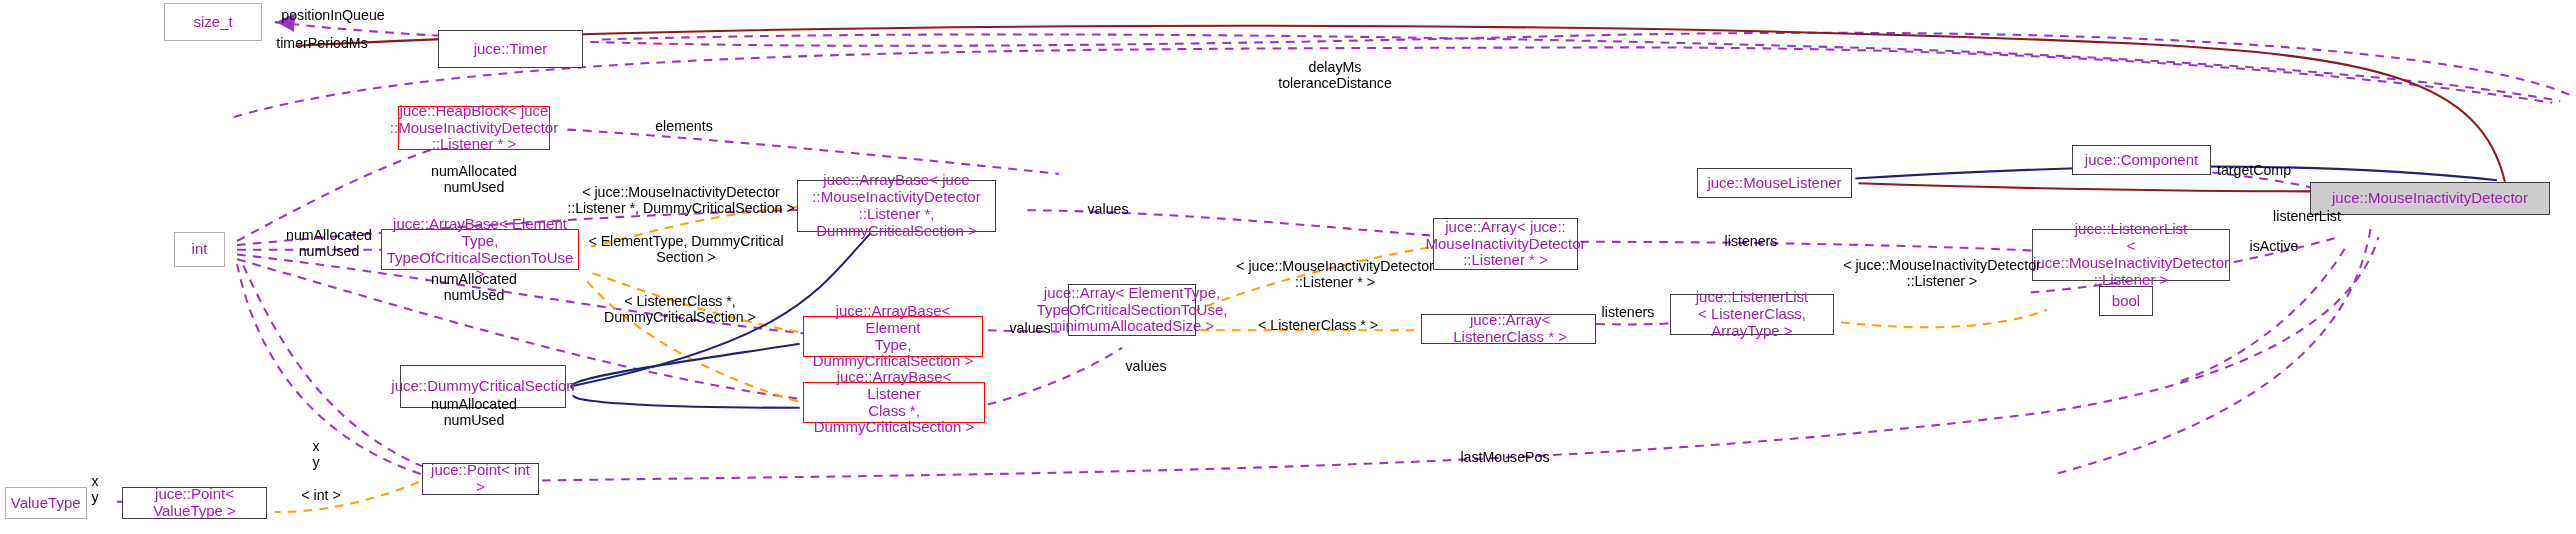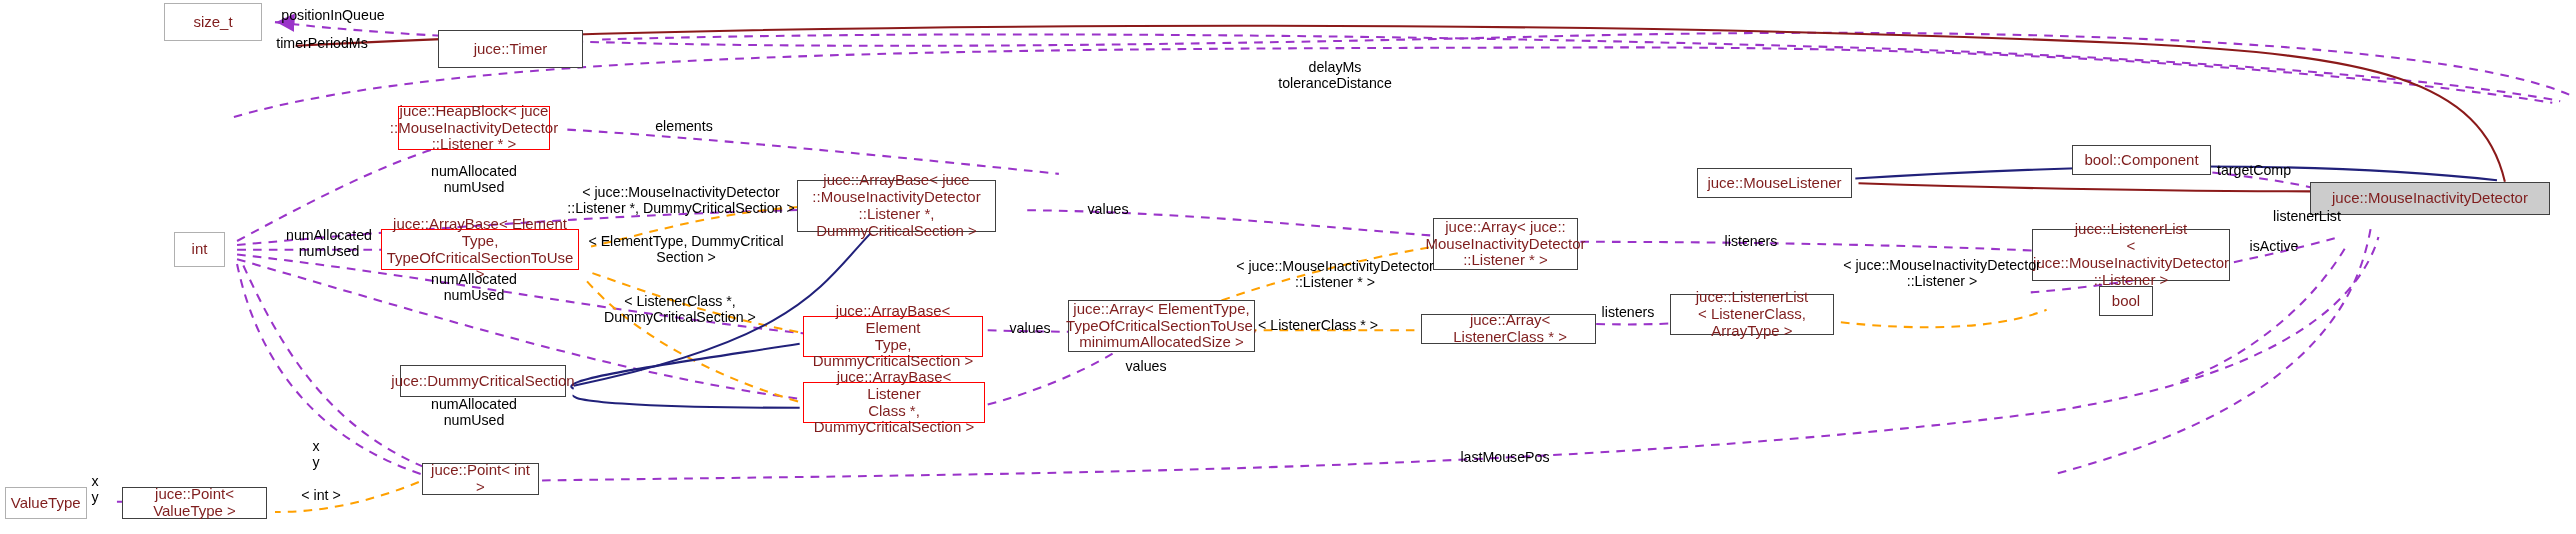--- a/index.html
+++ b/index.html
@@ -2,21 +2,21 @@
 <html style="font-size:12.6px"><head>
 <meta charset="utf-8">
 <style>
   html,body{margin:0;padding:0;background:#ffffff;}
   body{font-family:"Liberation Sans","DejaVu Sans",sans-serif;}
   #canvas{position:relative;width:2576px;height:535px;background:#fff;overflow:hidden;}
   #edges{position:absolute;left:0;top:0;width:2576px;height:535px;pointer-events:none;}
 
   .node{position:absolute;box-sizing:border-box;display:flex;align-items:center;
         justify-content:center;text-align:center;background:#ffffff;
-        font-size:15px;line-height:1.12;color:#7f1d1d;padding:2.4px 4.7px;white-space:pre-line;}
+        font-size:15px;line-height:1.12;color:#a21caf;padding:2.4px 4.7px;white-space:pre-line;}
   .n-grey{border:0.8px solid #b0b0b0;}
   .n-dark{border:0.8px solid #404040;}
   .n-red{border:0.8px solid #ff0000;text-align:center;}
   .n-self{border:0.8px solid #404040;background:#cccccc;}
 
   .elabel{position:absolute;font-size:14.2px;line-height:1.12;color:#000;
           white-space:pre-line;text-align:center;transform:translateX(-50%);}
 </style>
 </head>
 <body>
@@ -128,34 +128,34 @@
 ::MouseInactivityDetector
 ::Listener * &gt;</div>
       <div class="node n-grey" style="left: 174px; top: 232px; width: 51px; height: 35px;">int</div>
       <div class="node n-red" style="left: 381px; top: 229px; width: 198px; height: 41px;">juce::ArrayBase&lt; Element
 Type, TypeOfCriticalSectionToUse &gt;</div>
       <div class="node n-dark" style="left: 797px; top: 180px; width: 199px; height: 52px;">juce::ArrayBase&lt; juce
 ::MouseInactivityDetector
 ::Listener *, DummyCriticalSection &gt;</div>
       <div class="node n-red" style="left: 803px; top: 316px; width: 180px; height: 41px;">juce::ArrayBase&lt; Element
 Type, DummyCriticalSection &gt;</div>
-      <div class="node n-dark" style="left: 400px; top: 365px; width: 166px; height: 32px;">juce::DummyCriticalSection</div>
+      <div class="node n-dark" style="left: 400px; top: 365px; width: 166px; height: 43px;">juce::DummyCriticalSection</div>
       <div class="node n-red" style="left: 803px; top: 382px; width: 182px; height: 41px;">juce::ArrayBase&lt; Listener
 Class *, DummyCriticalSection &gt;</div>
-      <div class="node n-dark" style="left: 1068px; top: 300px; width: 187px; height: 52px;">juce::Array&lt; ElementType,
+      <div class="node n-dark" style="left: 1068px; top: 284px; width: 128px; height: 52px;">juce::Array&lt; ElementType,
 TypeOfCriticalSectionToUse,
 minimumAllocatedSize &gt;</div>
       <div class="node n-dark" style="left: 1433px; top: 218px; width: 145px; height: 52px;">juce::Array&lt; juce::
 MouseInactivityDetector
 ::Listener * &gt;</div>
       <div class="node n-dark" style="left: 1421px; top: 314px; width: 175px; height: 30px; padding-left: 8px;">juce::Array&lt; ListenerClass * &gt;</div>
       <div class="node n-dark" style="left: 1670px; top: 294px; width: 164px; height: 41px;">juce::ListenerList
 &lt; ListenerClass, ArrayType &gt;</div>
       <div class="node n-dark" style="left: 1697px; top: 168px; width: 155px; height: 30px;">juce::MouseListener</div>
-      <div class="node n-dark" style="left: 2072px; top: 145px; width: 139px; height: 30px;">bool::Component</div>
+      <div class="node n-dark" style="left: 2072px; top: 145px; width: 139px; height: 30px;">juce::Component</div>
       <div class="node n-dark" style="left: 2032px; top: 229px; width: 198px; height: 52px;">juce::ListenerList
 &lt; juce::MouseInactivityDetector
 ::Listener &gt;</div>
       <div class="node n-dark" style="left: 2099px; top: 286px; width: 54px; height: 30px; text-align: right;">bool</div>
       <div class="node n-self" style="left: 2310px; top: 182px; width: 240px; height: 33px;">juce::MouseInactivityDetector</div>
       <div class="node n-grey" style="left: 4.7px; top: 487px; width: 82px; height: 32px;">ValueType</div>
       <div class="node n-dark" style="left: 122px; top: 487px; width: 145px; height: 32px;">juce::Point&lt; ValueType &gt;</div>
       <div class="node n-dark" style="left: 422px; top: 463px; width: 117px; height: 32px;">juce::Point&lt; int &gt;</div>
     </div>
   <div id="lablayer">

